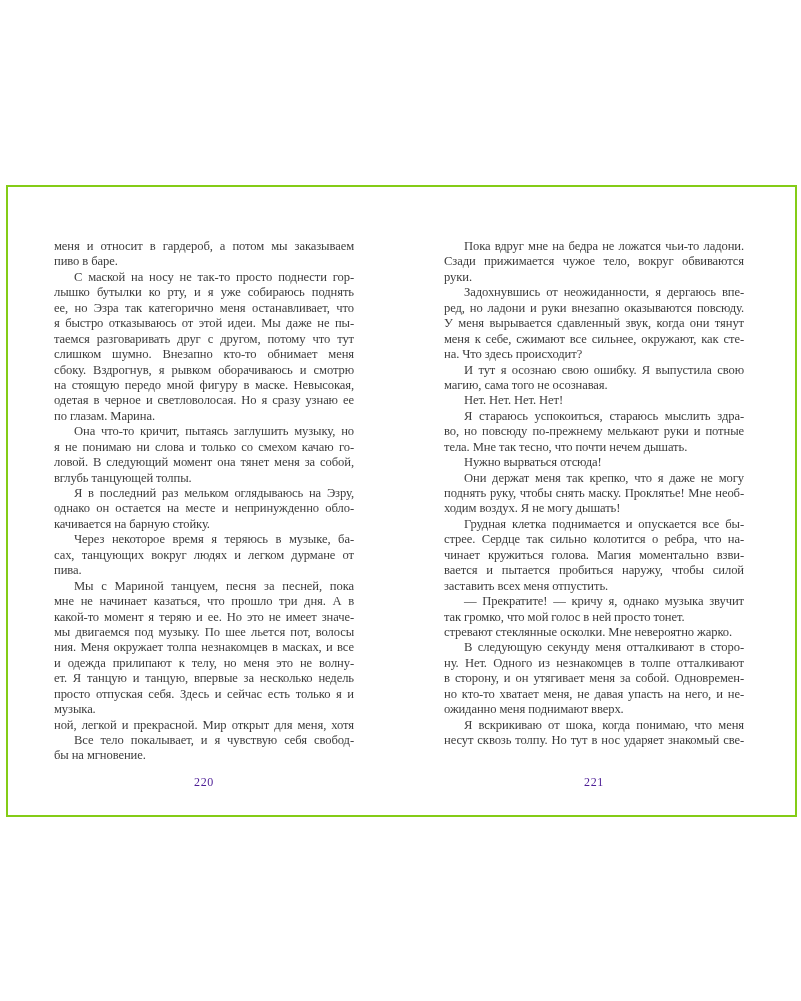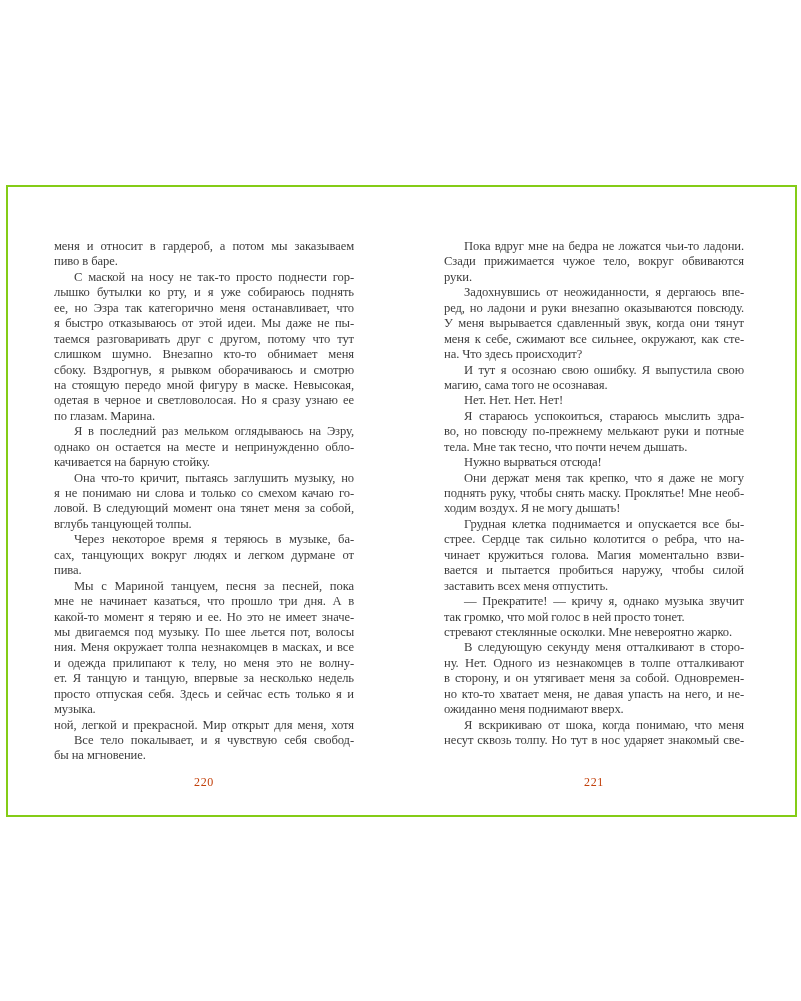--- a/index.html
+++ b/index.html
@@ -44,21 +44,21 @@
   .line.indent { text-indent: 20px; }
   .it { }
   .page-number {
     position: absolute;
     top: 536px;
     left: 0;
     width: 100%;
     text-align: center;
     font-size: 12px;
     letter-spacing: 0.6px;
-    color: #c2410c;
+    color: #4c1d95;
   }
 </style>
 </head>
 <body>
 
 <div class="spread">
   <div class="page left">
     <div>
         <div>
           <div class="line"><span>меня и относит в гардероб, а потом мы заказываем</span></div>
@@ -70,29 +70,29 @@
           <div class="line"><span>ее, но Эзра так категорично меня останавливает, что</span></div>
           <div class="line"><span>я быстро отказываюсь от этой идеи. Мы даже не пы-</span></div>
           <div class="line"><span>таемся разговаривать друг с другом, потому что тут</span></div>
           <div class="line"><span>слишком шумно. Внезапно кто-то обнимает меня</span></div>
           <div class="line"><span>сбоку. Вздрогнув, я рывком оборачиваюсь и смотрю</span></div>
           <div class="line"><span>на стоящую передо мной фигуру в маске. Невысокая,</span></div>
           <div class="line"><span>одетая в черное и светловолосая. Но я сразу узнаю ее</span></div>
           <div class="line last"><span>по глазам. </span><span class="it">Марина.</span></div>
         </div>
         <div>
-          <div class="line indent"><span>Я в последний раз мельком оглядываюсь на Эзру,</span></div>
-          <div class="line"><span>однако он остается на месте и непринужденно обло-</span></div>
-          <div class="line last"><span>качивается на барную стойку.</span></div>
-        </div>
-        <div>
           <div class="line indent"><span>Она что-то кричит, пытаясь заглушить музыку, но</span></div>
           <div class="line"><span>я не понимаю ни слова и только со смехом качаю го-</span></div>
           <div class="line"><span>ловой. В следующий момент она тянет меня за собой,</span></div>
           <div class="line last"><span>вглубь танцующей толпы.</span></div>
+        </div>
+        <div>
+          <div class="line indent"><span>Я в последний раз мельком оглядываюсь на Эзру,</span></div>
+          <div class="line"><span>однако он остается на месте и непринужденно обло-</span></div>
+          <div class="line last"><span>качивается на барную стойку.</span></div>
         </div>
         <div>
           <div class="line indent"><span>Через некоторое время я теряюсь в музыке, ба-</span></div>
           <div class="line"><span>сах, танцующих вокруг людях и легком дурмане от</span></div>
           <div class="line last"><span>пива.</span></div>
         </div>
         <div>
           <div class="line indent"><span>Мы с Мариной танцуем, песня за песней, пока</span></div>
           <div class="line"><span>мне не начинает казаться, что прошло три дня. А в</span></div>
           <div class="line"><span>какой-то момент я теряю и ее. Но это не имеет значе-</span></div>

